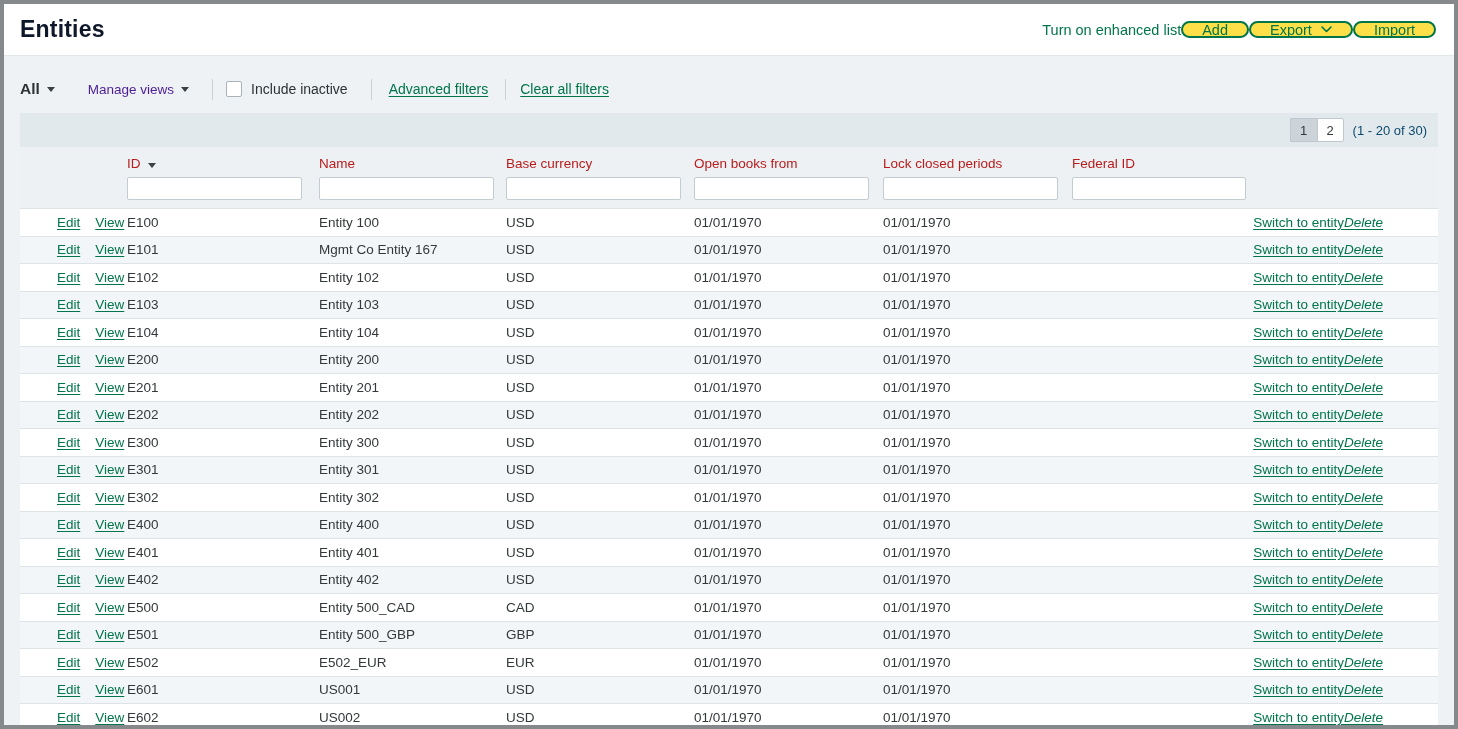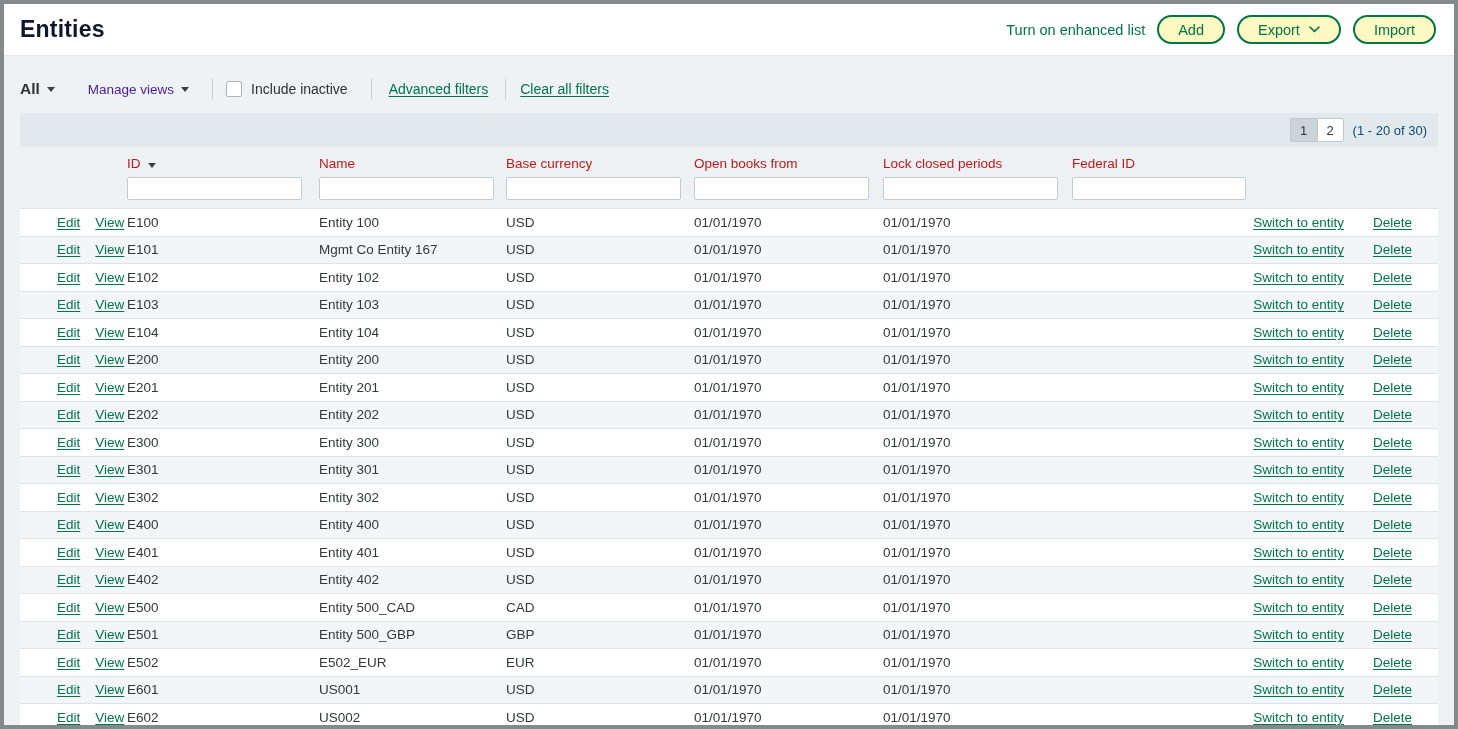--- a/index.html
+++ b/index.html
@@ -25,37 +25,37 @@
     justify-content: space-between;
     padding: 0 18px 0 16px;
     border-bottom: 1px solid #e2e7ea;
   }
   .page-title {
     font-size: 23px;
     font-weight: 700;
     color: #0f172a;
     letter-spacing: 0.2px;
   }
-  .titlebar-right { display: flex; align-items: center; gap: 12px; }
+  .titlebar-right { display: flex; align-items: center; }
   .plain-green-link {
     color: #00754a;
     font-size: 14.5px;
     text-decoration: none;
     cursor: pointer;
   }
   .pill {
     display: inline-flex;
     align-items: center;
     justify-content: center;
     gap: 9px;
-    height: 29px;
+    height: 17px;
     padding: 0 19px;
     border: 2px solid #00754a;
     border-radius: 16px;
-    background: #fef9c3;
+    background: #fde047;
     color: #00754a;
     font-size: 14.5px;
     font-family: inherit;
     cursor: pointer;
   }
   .chev-down { display: inline-block; width: 11px; height: 7px; }
   .chev-down svg { display: block; }
 
   
   .filter-bar {
@@ -156,21 +156,21 @@
     height: 27.5px;
     background: #fff;
     border-top: 1px solid #dde3e6;
     font-size: 13.5px;
     color: #33383b;
   }
   .row.alt { background: #f3f6f8; }
   .cell-actions { padding-left: 37px; display: flex; gap: 15px; }
   .row .green-link { font-size: 13.5px; }
   .cell-switch { text-align: right; }
-  .cell-delete { text-align: right; padding-right: 26px; }
+  .cell-delete { padding-right: 26px; font-style: italic; }
 </style>
 </head>
 <body>
 
 <div class="frame">
 
   <header class="titlebar">
     <h1 class="page-title">Entities</h1>
     <div class="titlebar-right">
       <a class="plain-green-link">Turn on enhanced list</a>

